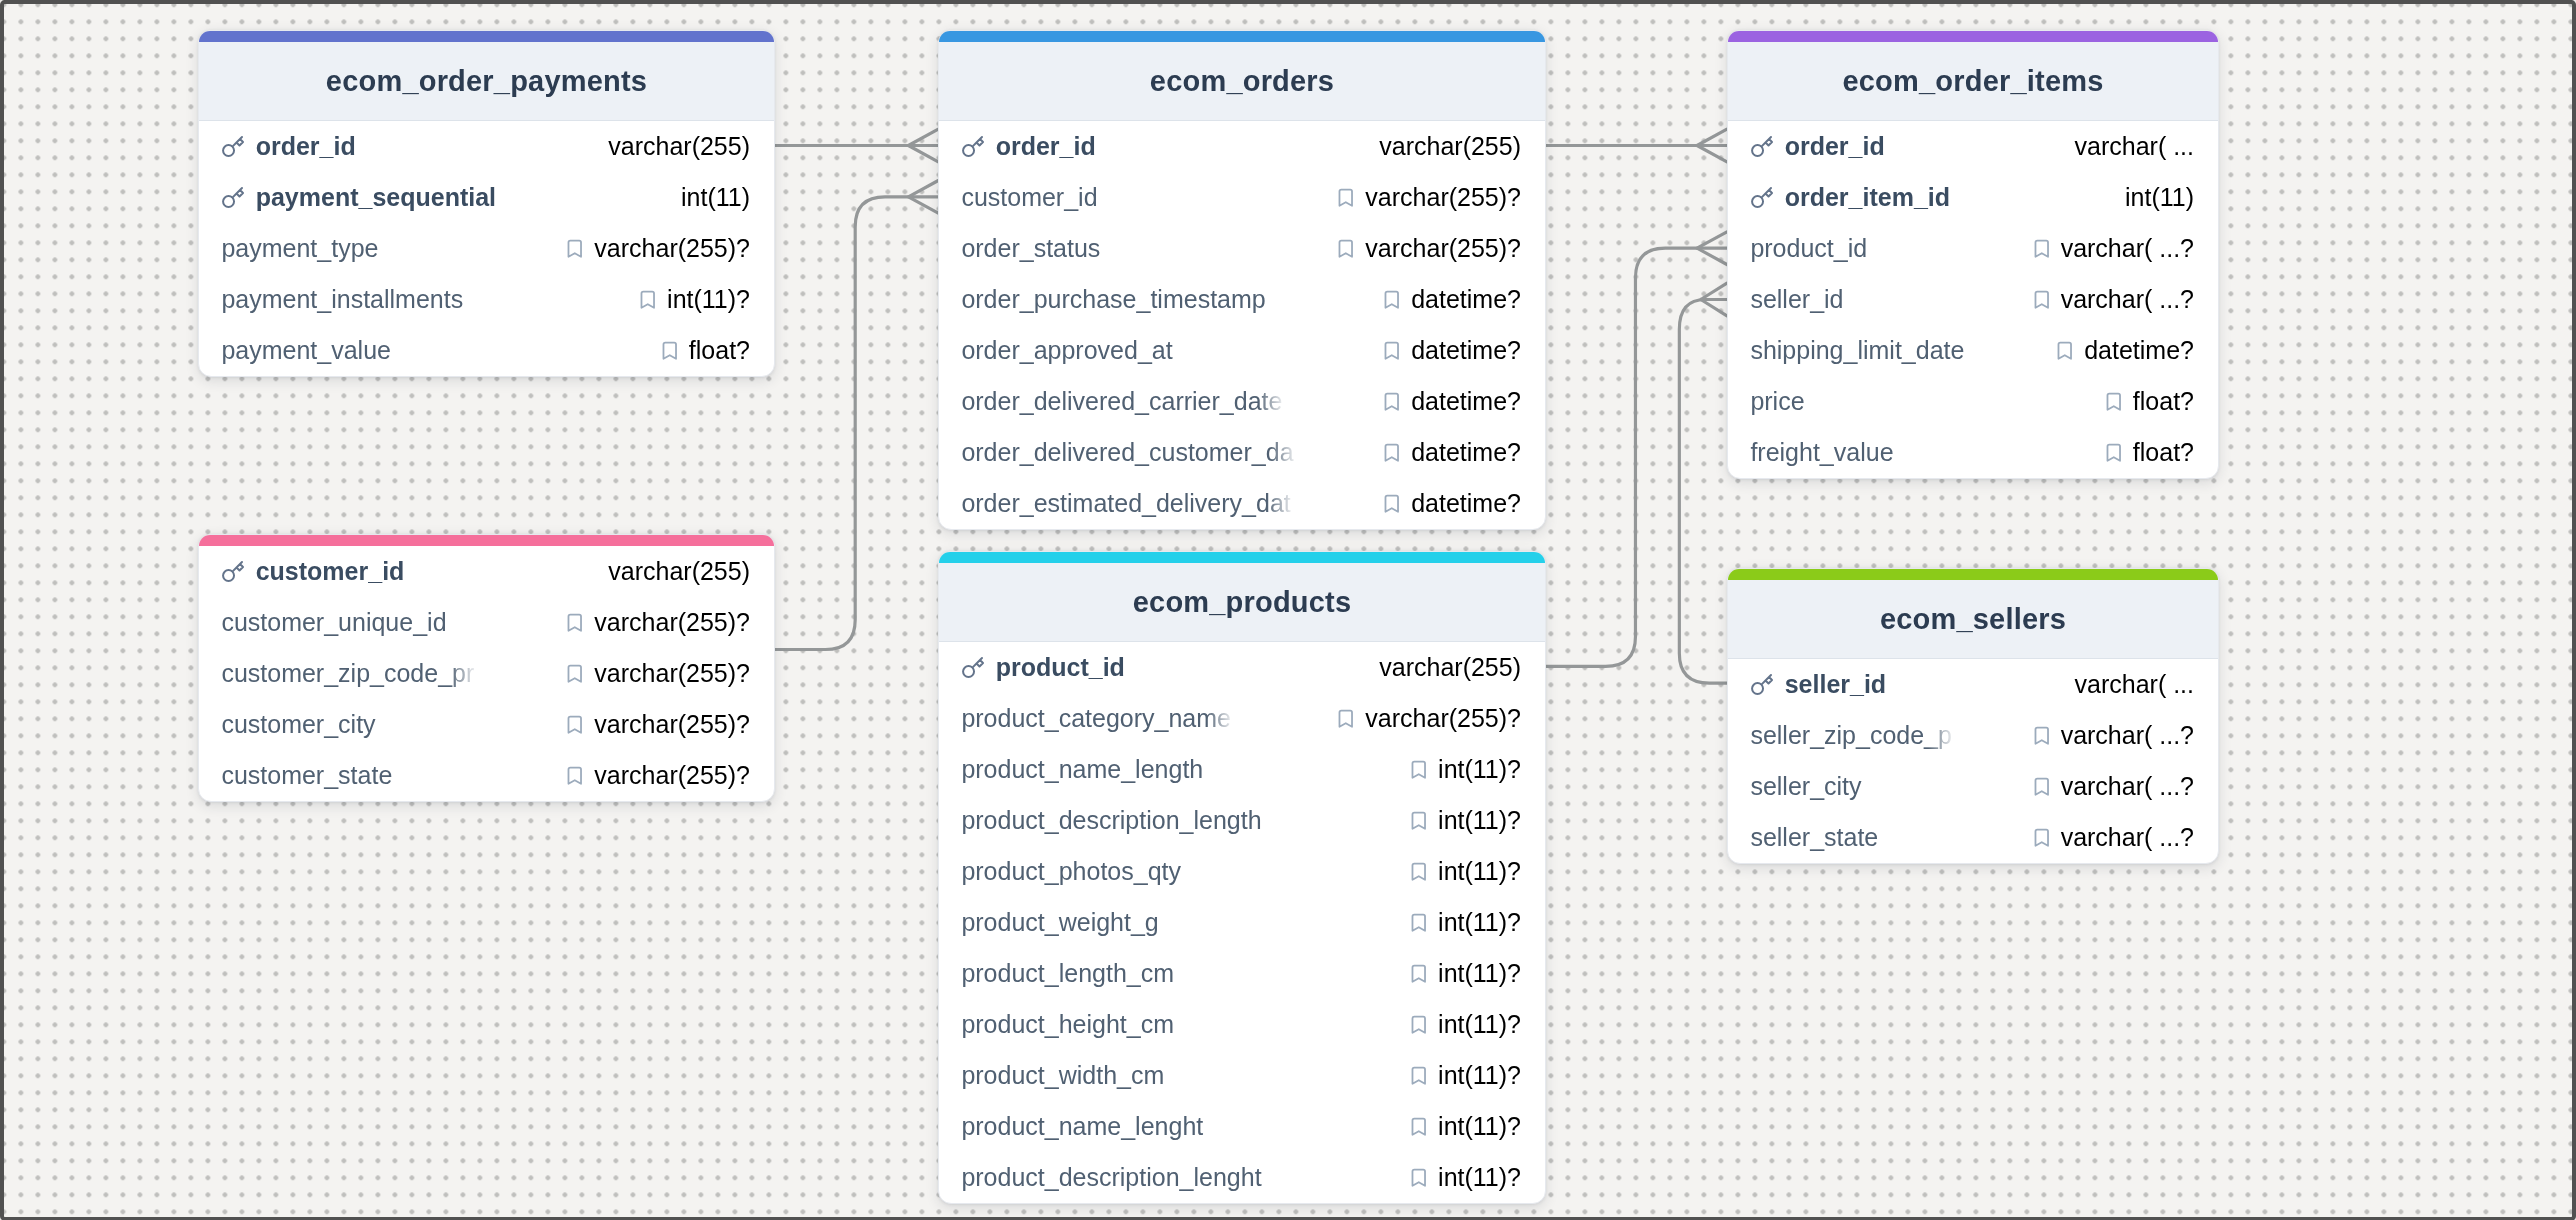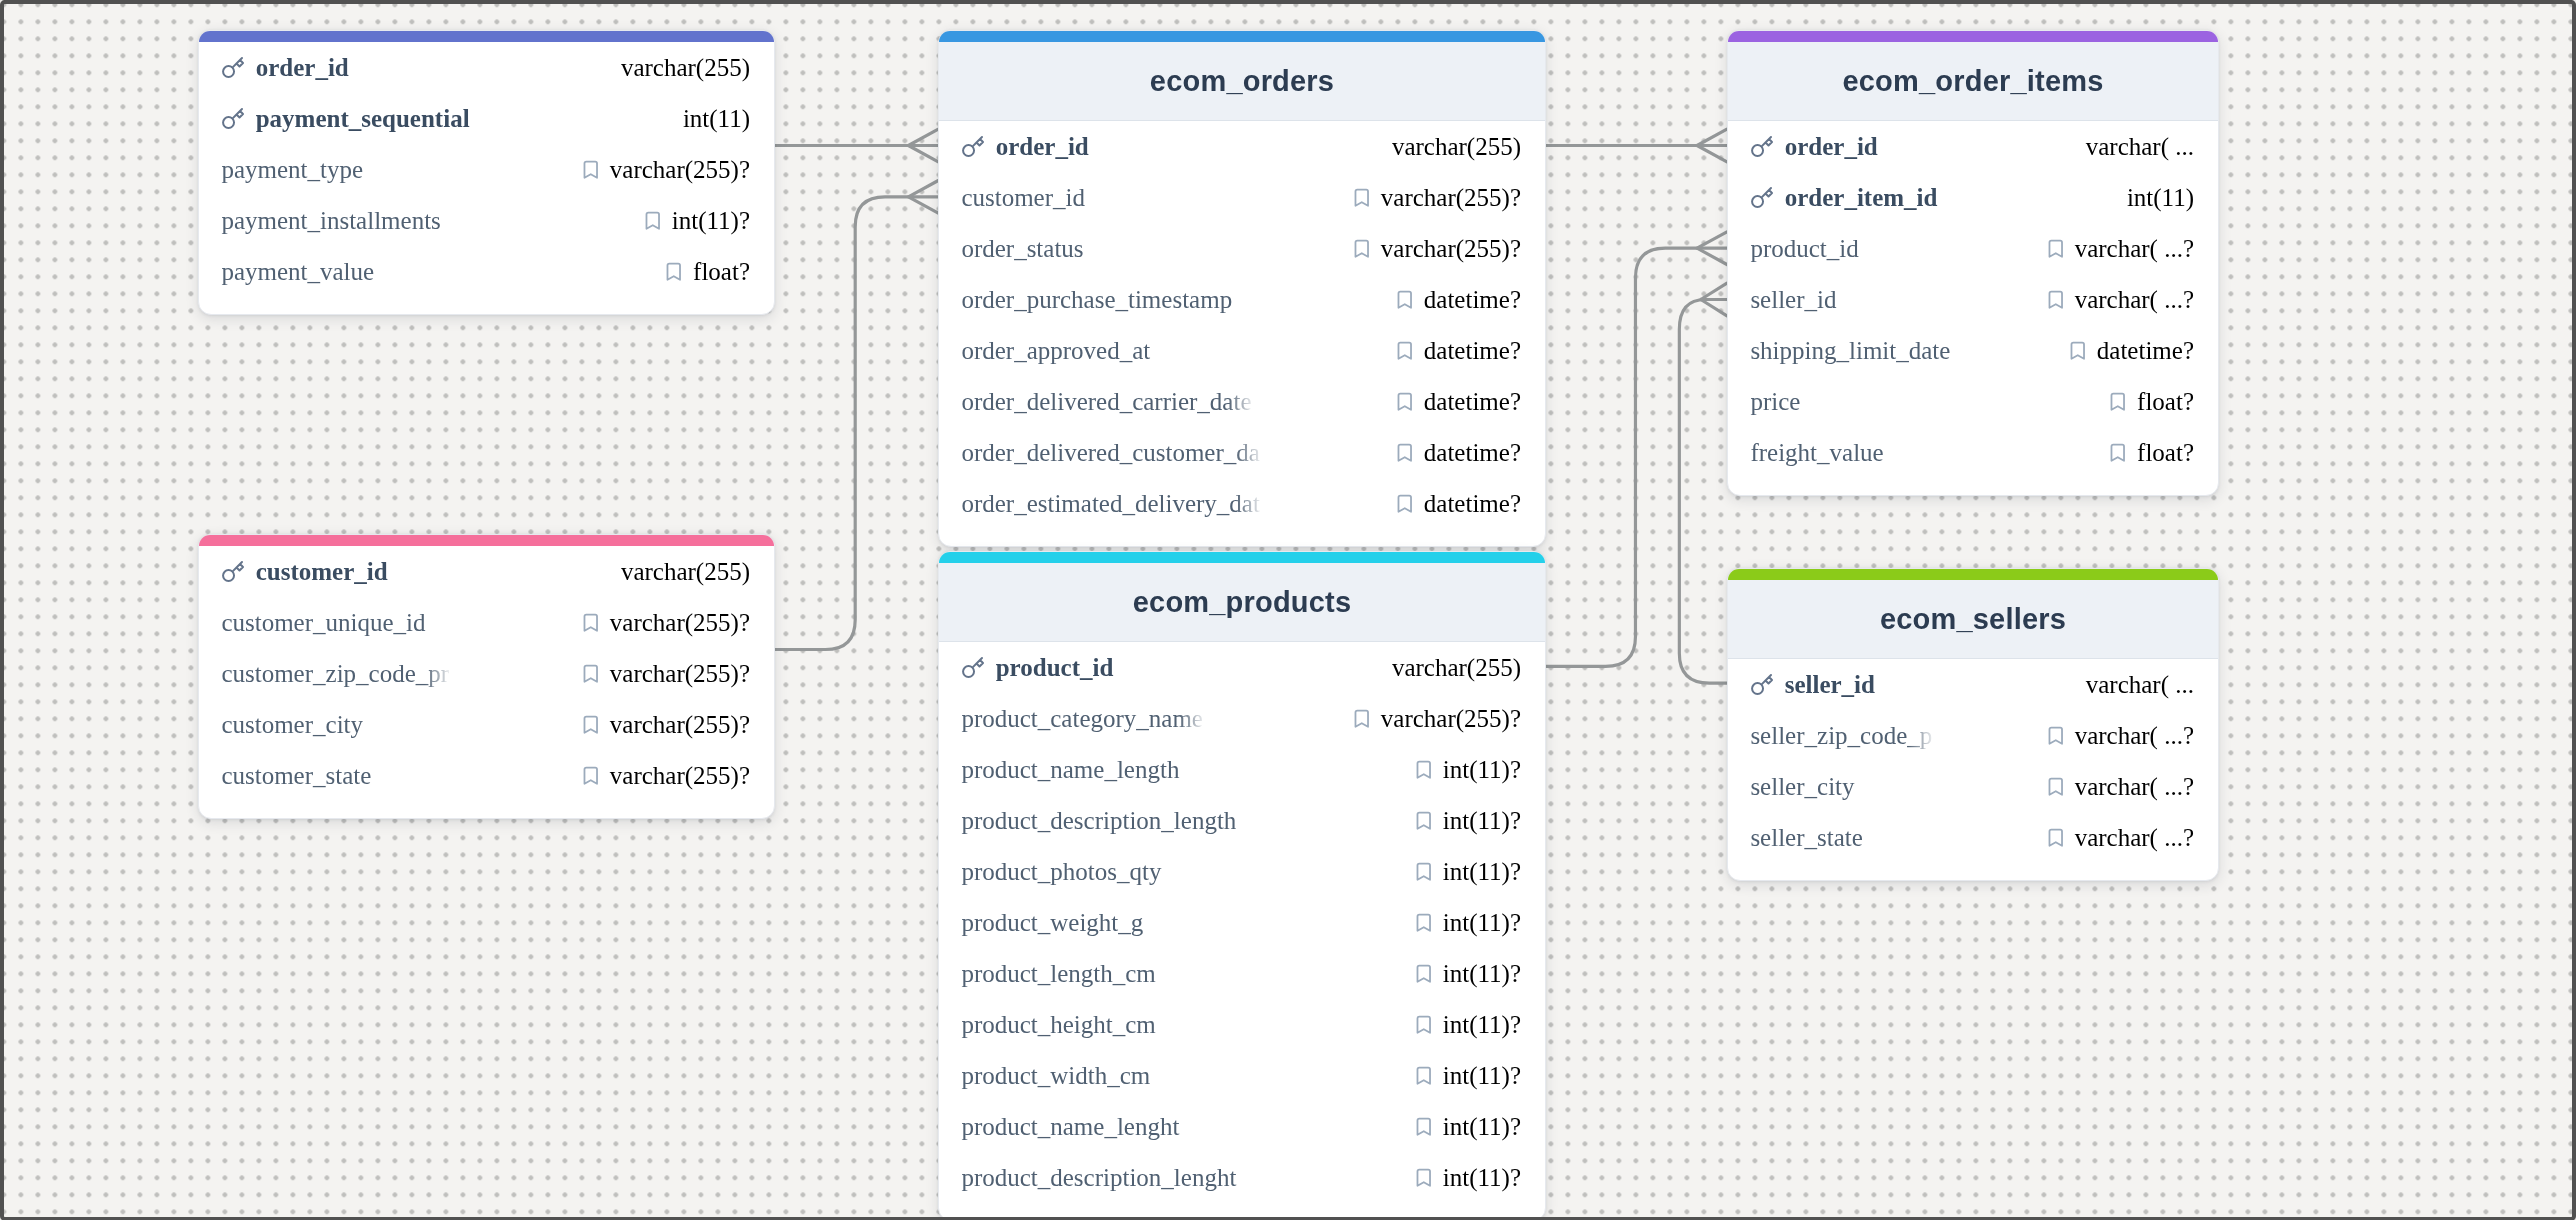--- a/index.html
+++ b/index.html
@@ -19,21 +19,21 @@
     position:absolute;background:#ffffff;border-radius:13px;
     border:0.9px solid #e6e9ee;
     box-shadow:0 3.7px 13px rgba(30,41,59,.12), 0 0.9px 2.8px rgba(30,41,59,.08);
   }
   .accent{height:11.2px;border-radius:12px 12px 0 0;}
   .ttl{
     height:78px;line-height:78px;text-align:center;
     background:#edf1f6;border-bottom:0.9px solid #dde3ea;
     font-size:29px;font-weight:700;color:#2c3c51;letter-spacing:0.2px;
   }
-  .rows{padding:0 0 17px 0;font-family:Liberation Serif, serif;}
+  .rows{padding:0 0 0 0;}
   .row{
     display:flex;justify-content:space-between;align-items:center;
     height:51px;padding:0 24px 0 22.4px;font-size:25px;
   }
   .fn{display:flex;align-items:center;gap:10.3px;color:#506072;min-width:0;}
   .fn .txt{white-space:nowrap;}
   .row.pk .fn{font-weight:700;color:#3a4c61;}
   .ft{display:flex;align-items:center;gap:8.4px;color:#000000;white-space:nowrap;flex-shrink:0;}
   .fade .txt{
     -webkit-mask-image:linear-gradient(90deg,#000 calc(100% - 24px),rgba(0,0,0,.12) 100%);
@@ -72,20 +72,21 @@
     </g>
 
     <g>
       <path d="M1846 727.5 H1827 Q1795 727.5 1795 695.5 V348.5 Q1795 316.5 1823 316.5 H1846"></path>
       <path d="M1818 316.5 L1846 299 M1818 316.5 L1846 334"></path>
     </g>
   </svg>
 
   <div class="table" style="left:194px;top:26px;width:575px;">
     <div class="accent" style="background: rgb(98, 115, 205);"></div>
+    <div class="ttl">ecom_order_payments</div>
     <div class="rows">
       <div class="row pk">
         <span class="fn">
             <svg class="ic key" viewBox="0 0 24 24">
               <path d="M21 2l-2 2m-7.61 7.61a5.5 5.5 0 1 1-7.778 7.778 5.5 5.5 0 0 1 7.777-7.777zm0 0L15.5 7.5m0 0 3 3L22 7l-3-3m-3.5 3.5L19 4"></path>
             </svg>
             <span class="txt">order_id</span>
           </span>
         <span class="ft">
             <span class="txt">varchar(255)</span>

